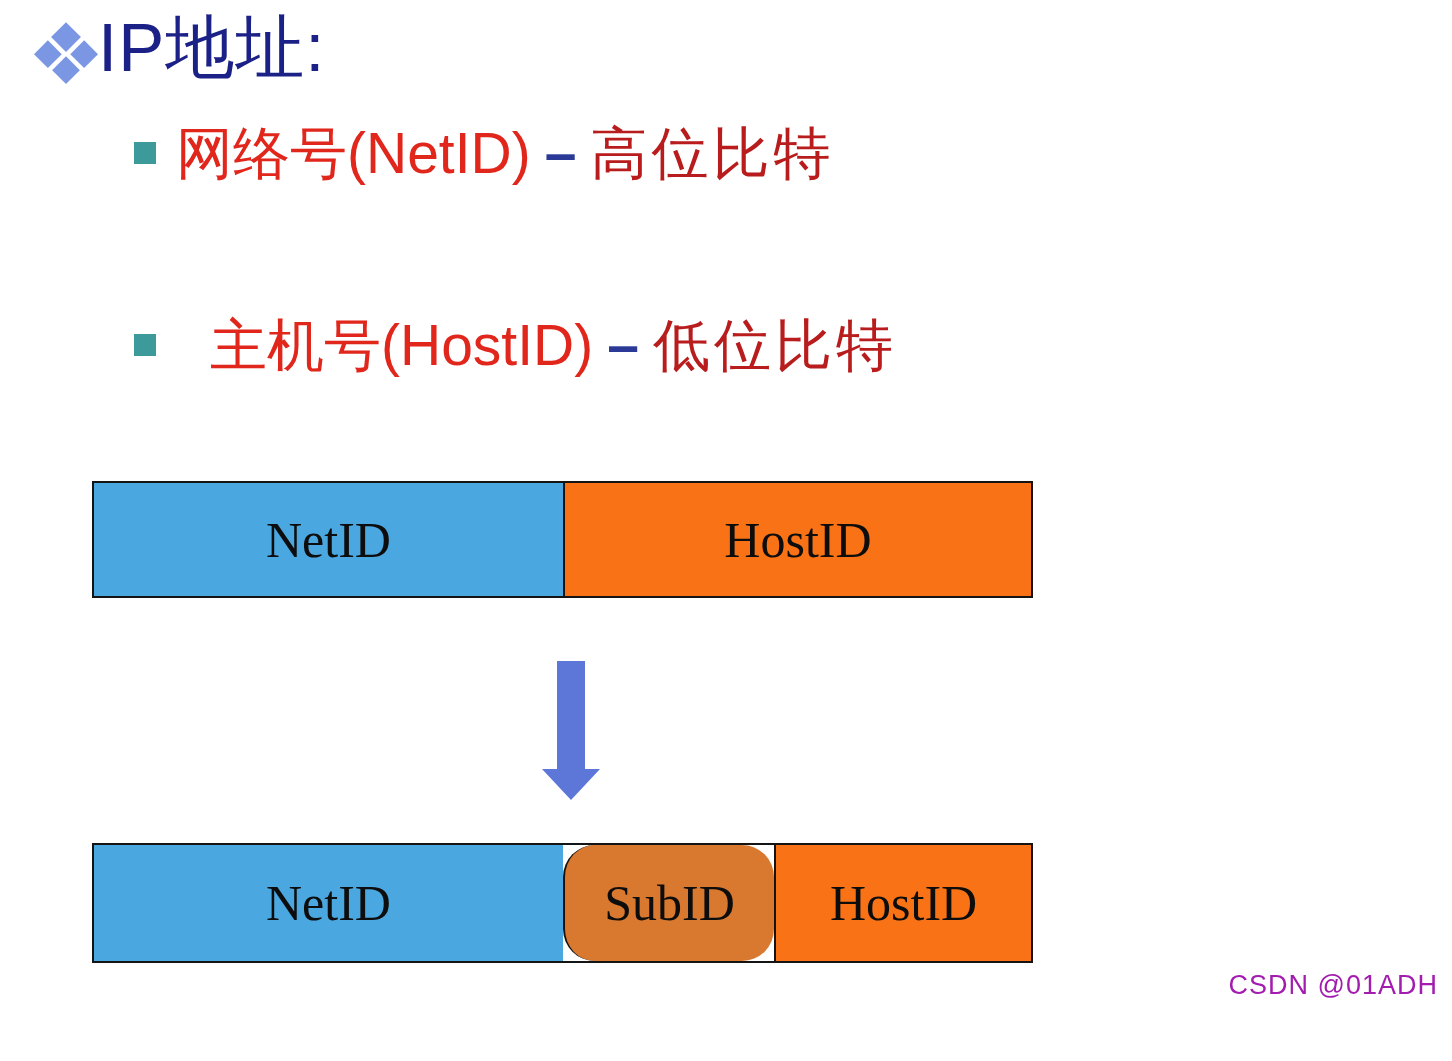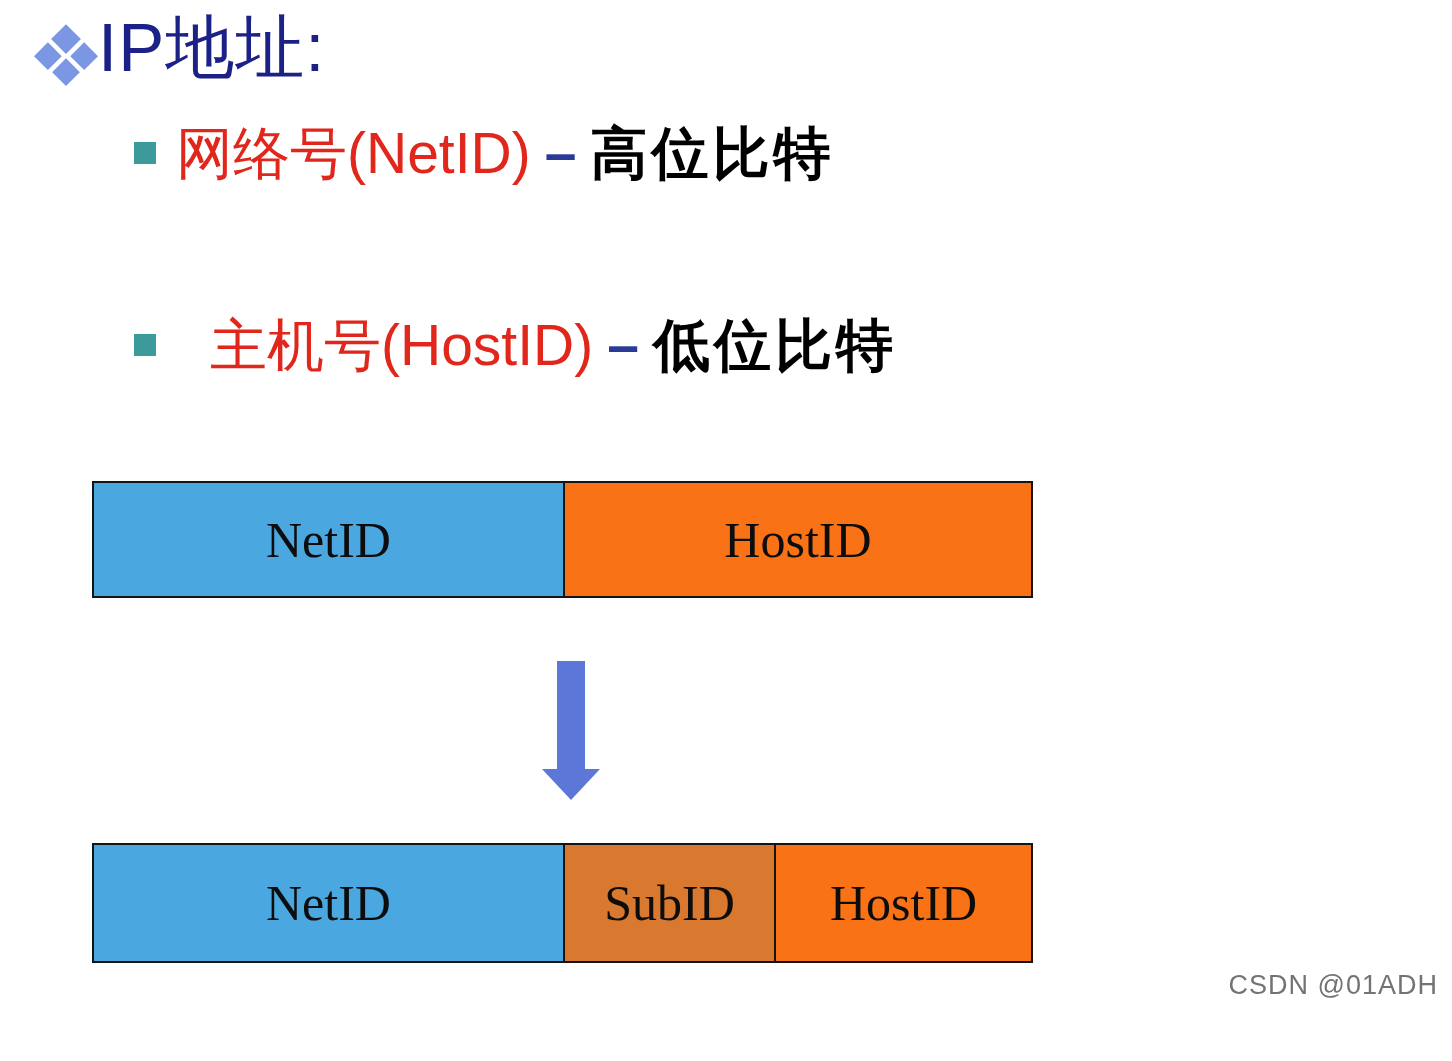--- a/index.html
+++ b/index.html
@@ -12,21 +12,21 @@
     overflow: hidden;
     font-family: "Liberation Sans", sans-serif;
   }
 
   
   .title-row {
     position: absolute;
     left: 34px;
     top: 10px;
     display: flex;
-    align-items: flex-end;
+    align-items: center;
   }
   .diamond-icon { width: 64px; height: 64px; margin-top: 8px; }
   .title-text {
     font-size: 69px;
     line-height: 1.1;
     color: #1c2187;
     font-weight: 500;
     letter-spacing: 1px;
     white-space: nowrap;
   }
@@ -46,21 +46,21 @@
     width: 22px;
     height: 22px;
     background: #3d9a9b;
     margin-top: 24px;
     margin-right: 20px;
     flex: 0 0 auto;
   }
   .bullet-text { font-size: 57px; line-height: 1.25; }
   .term { color: #e1261c; }
   .sep { color: #2a3a96; padding: 0 14px; font-weight: bold; }
-  .desc { color: #000000; letter-spacing: 4px; font-weight: bold; }
+  .desc { color: #b91c1c; letter-spacing: 4px; }
 
   
   .bar {
     position: absolute;
     left: 92px;
     width: 941px;
     display: flex;
     border: 2px solid #141414;
   }
   .bar-before { top: 481px; height: 117px; }
@@ -74,39 +74,39 @@
   .seg + .seg { border-left: 2px solid #141414; }
   .seg-label {
     font-family: "Liberation Serif", serif;
     font-size: 50px;
     color: #0d0d0d;
   }
   .seg-blue   { background: #4aa7e0; }
   .seg-orange { background: #d9782f; }
   .seg-white  { background: #f97316; }
   .w-half  { width: 50.05%; }
-  .w-sub   { width: 22.55%; }
+  .w-sub   { width: 22.55%; border-radius: 32px; }
 
   
   .arrow-wrap {
     position: absolute;
     left: 541px;
     top: 661px;
     width: 60px;
     height: 140px;
   }
 
   
   .watermark {
     position: absolute;
     right: 14px;
     top: 970px;
     font-size: 27px;
     letter-spacing: 1px;
-    color: #737373;
+    color: #a21caf;
     font-family: "Liberation Sans", sans-serif;
   }
 </style>
 </head>
 <body>
 
 <div class="slide">
 
   <div class="title-row">
     <svg class="diamond-icon" viewBox="0 0 60 60" xmlns="http://www.w3.org/2000/svg">

